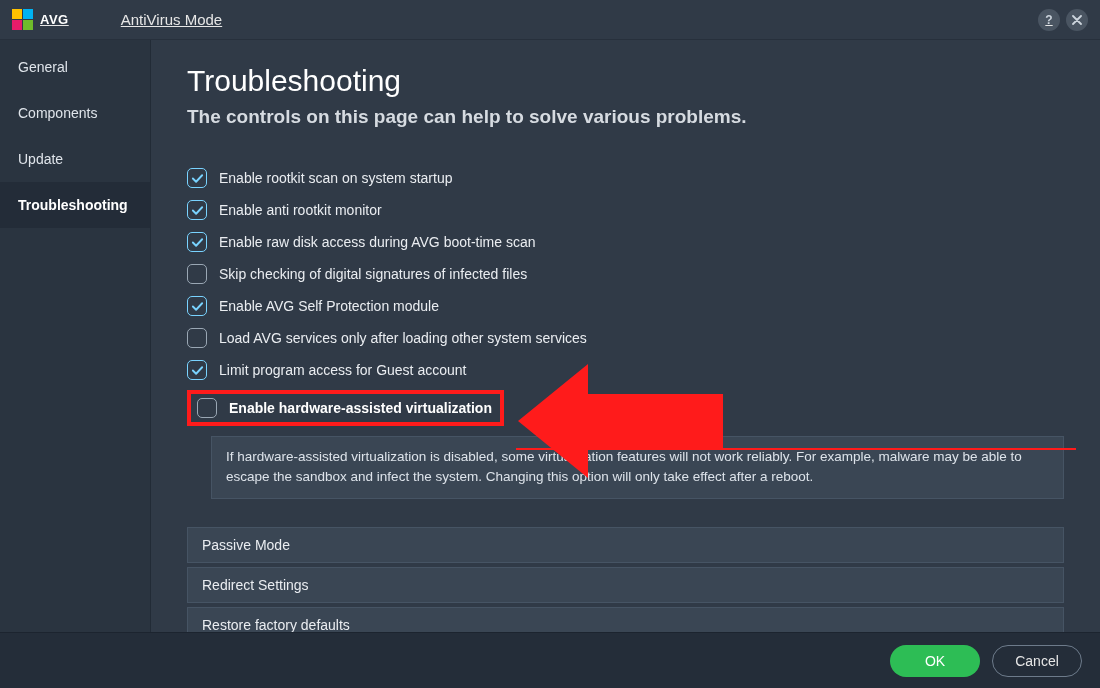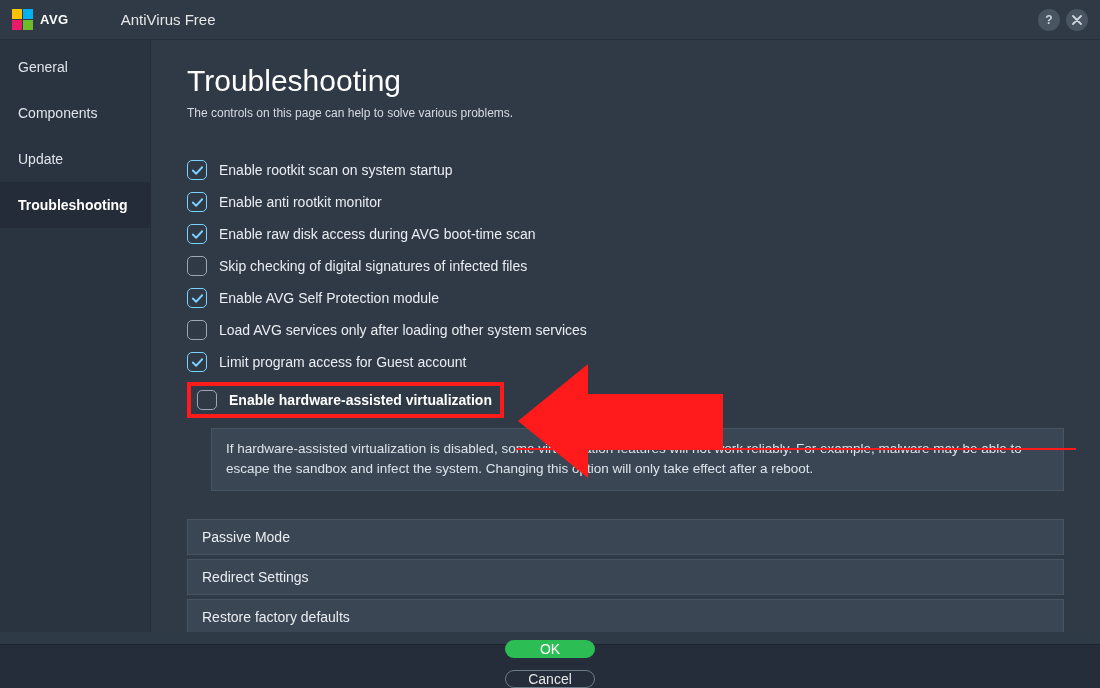--- a/index.html
+++ b/index.html
@@ -14,20 +14,21 @@
     font-weight: 300;
   }
   
   .titlebar {
     height: 40px;
     background: #303a47;
     display: flex;
     align-items: center;
     padding: 0 12px;
     border-bottom: 1px solid #27303c;
+    text-decoration: underline;
   }
   .logo { display: flex; align-items: center; gap: 6px; }
   .logo-tiles { width: 22px; height: 22px; position: relative; }
   .logo-tiles span { position: absolute; width: 10px; height: 10px; }
   .lt1 { background:#ffc200; top:0; left:0; }
   .lt2 { background:#00b2f2; top:0; left:11px; }
   .lt3 { background:#e81c6a; top:11px; left:0; }
   .lt4 { background:#6fbc2b; top:11px; left:11px; }
   .logo-text { font-weight:700; font-size:13px; color:#fff; letter-spacing:0.5px; }
   .app-title { margin-left: 52px; font-size: 15px; color:#e6e6e6; font-weight:300;}
@@ -58,21 +59,21 @@
     font-weight:600;
     color:#fff;
   }
   .content {
     flex:1;
     padding: 24px 36px 10px 36px;
     overflow-y:auto;
     background:#303a47;
   }
   .page-title { font-size: 30px; font-weight:300; color:#fff; margin-bottom:8px; }
-  .page-sub { font-size: 12px; color:#d6dbe1; margin-bottom: 34px; }
+  .page-sub { font-size: 19px; color:#d6dbe1; margin-bottom: 34px; font-weight: bold; }
 
   .check-row {
     display:flex; align-items:center; gap:12px;
     padding: 6px 0;
   }
   .chk {
     width:20px; height:20px; border-radius:5px;
     border:1.5px solid #9aa7b4;
     display:flex; align-items:center; justify-content:center;
     cursor:pointer; flex-shrink:0;
@@ -110,25 +111,25 @@
     padding: 9px 14px;
     font-size:14px;
     color:#eaedf1;
     margin-bottom: 4px;
     cursor:pointer;
   }
 
   
   .footer {
     position:absolute; bottom:0; left:0; right:0;
-    height:44px;
+    height:56px;
     background:#242d39;
     border-top:1px solid #1c242f;
     display:flex; align-items:center; justify-content:flex-end;
-    padding: 0 18px; gap:12px;flex-direction:column;
+    padding: 0 18px; gap:12px;
   }
   .btn {
     height:32px; min-width:90px; padding:0 22px;
     border-radius:16px; font-size:14px;
     display:flex; align-items:center; justify-content:center;
     cursor:pointer; border:1px solid transparent;
   }
   .btn-ok { background:#2dbd55; color:#fff; }
   .btn-cancel { background:transparent; border-color:#6d7b8b; color:#e6e6e6; }
 
@@ -158,21 +159,21 @@
 <div class="titlebar">
   <div class="logo">
     <div class="logo-tiles">
       <span class="lt1"></span>
         <span class="lt2"></span>
         <span class="lt3"></span>
         <span class="lt4"></span>
     </div>
     <span class="logo-text">AVG</span>
   </div>
-  <div class="app-title">AntiVirus Free</div>
+  <div class="app-title">AntiVirus Mode</div>
   <div class="title-actions">
     <div class="round-btn">
       <span>?</span>
     </div>
     <div class="round-btn">
       <svg viewBox="0 0 10 10">
           <path d="M1 1 L9 9 M9 1 L1 9" stroke="#cdd5dd" stroke-width="1.8" fill="none" stroke-linecap="round"></path>
         </svg>
     </div>
   </div>

